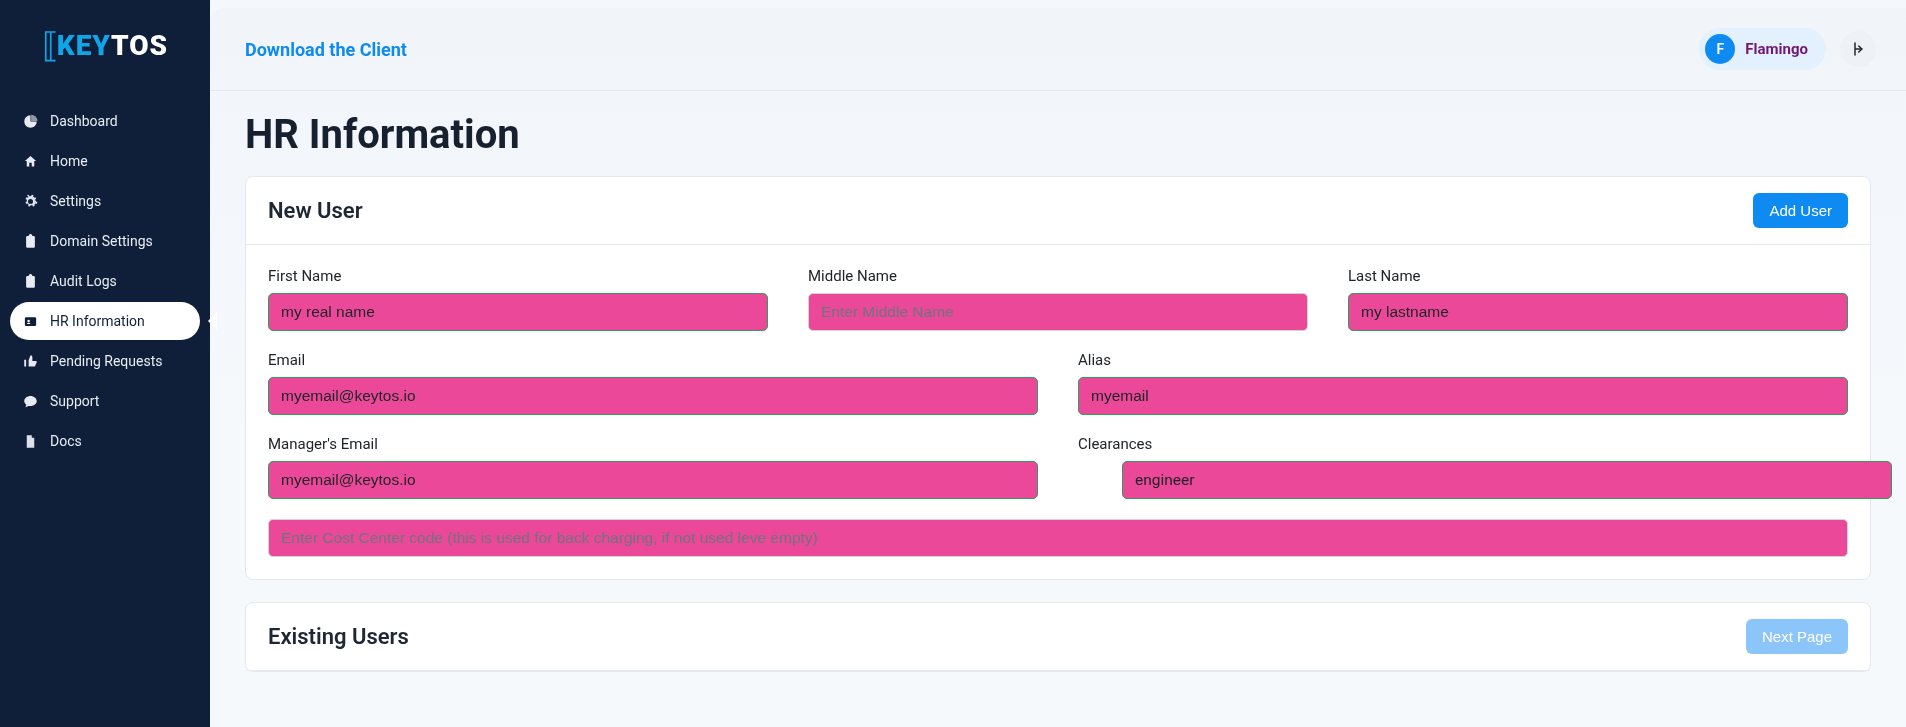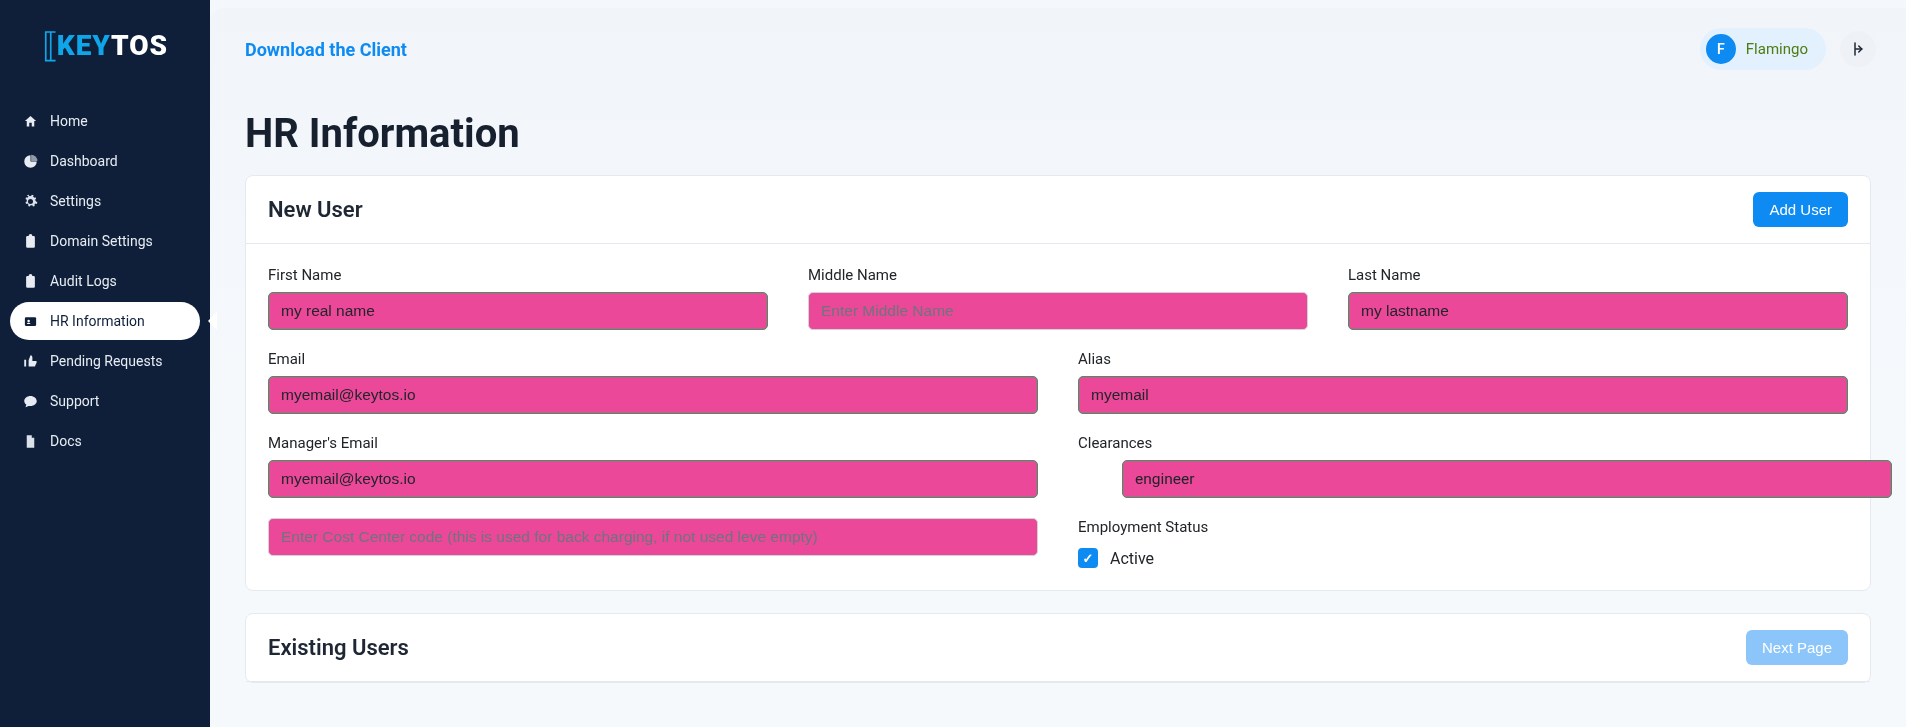--- a/index.html
+++ b/index.html
@@ -21,21 +21,21 @@
   .nav a.active { background: #fff; color: #0f1f3a; position: relative; }
   .nav a.active::after { content: ""; position: absolute; right: -17px; top: 50%; transform: translateY(-50%); width: 0; height: 0; border-top: 9px solid transparent; border-bottom: 9px solid transparent; border-right: 9px solid #fff; }
 
   
   .main { flex: 1; background: linear-gradient(180deg, #f1f5fa 0%, #f6f9fc 60%); display: flex; flex-direction: column; border-top-left-radius: 14px; margin-top: 8px; overflow: auto; }
   .topbar { display: flex; align-items: center; justify-content: space-between; padding: 20px 30px 20px 35px; }
   .dl-client { color: #0d8bf2; font-weight: 700; font-size: 18px; cursor: pointer; }
   .top-right { display: flex; align-items: center; gap: 14px; }
   .user-chip { display: flex; align-items: center; gap: 10px; background: #e3f0fe; padding: 6px 18px 6px 6px; border-radius: 22px; }
   .avatar { width: 30px; height: 30px; border-radius: 50%; background: #0d8bf2; color: #fff; display: flex; align-items: center; justify-content: center; font-weight: 600; font-size: 14px; }
-  .user-name { font-size: 15px; color: #4d7c0f; }
+  .user-name { font-size: 15px; color: #701a75; font-weight: bold; }
   .logout-btn { width: 36px; height: 36px; border-radius: 50%; background: #eef2f7; display: flex; align-items: center; justify-content: center; cursor: pointer; }
 
   .divider { height: 1px; background: #e4e9f0; margin: 0 0 0 0; }
 
   .page { padding: 10px 35px 30px; }
   .page-title { font-size: 40px; font-weight: 700; color: #16202e; margin: 10px 0 18px; }
 
   .card { background: #fff; border: 1px solid #e4e9f0; border-radius: 8px; margin-bottom: 22px; }
   .card-header { display: flex; align-items: center; justify-content: space-between; padding: 16px 22px; border-bottom: 1px solid #e4e9f0; }
   .card-title { font-size: 22px; font-weight: 600; color: #1e2733; }
@@ -70,35 +70,35 @@
         <span class="logo-bracket">⟦</span>
         <span class="logo-key">KEY</span>
           <span class="logo-tos">TOS</span>
       </span>
     </div>
     <ul class="nav">
       <li>
           <a href="#">
         <span class="icon">
           <svg width="15" height="15" viewBox="0 0 24 24" fill="currentColor">
-                <path d="M12 3l9 8h-3v9h-4v-6H10v6H6v-9H3z"></path>
-              </svg>
-        </span>
-        <span>Home</span>
-      </a>
-        </li>
-      <li>
-          <a href="#">
-        <span class="icon">
-          <svg width="15" height="15" viewBox="0 0 24 24" fill="currentColor">
                 <path d="M12 2a10 10 0 1 0 10 10H12z"></path>
                 <path d="M13 1v10h10A10 10 0 0 0 13 1z" opacity=".6"></path>
               </svg>
         </span>
         <span>Dashboard</span>
+      </a>
+        </li>
+      <li>
+          <a href="#">
+        <span class="icon">
+          <svg width="15" height="15" viewBox="0 0 24 24" fill="currentColor">
+                <path d="M12 3l9 8h-3v9h-4v-6H10v6H6v-9H3z"></path>
+              </svg>
+        </span>
+        <span>Home</span>
       </a>
         </li>
       <li>
           <a href="#">
         <span class="icon">
           <svg width="15" height="15" viewBox="0 0 24 24" fill="currentColor">
                 <path d="M12 8a4 4 0 1 0 0 8 4 4 0 0 0 0-8zm9 4l2 1-1 3-2-1a8 8 0 0 1-2 2l1 2-3 1-1-2h-3l-1 2-3-1 1-2a8 8 0 0 1-2-2l-2 1-1-3 2-1v-3l-2-1 1-3 2 1a8 8 0 0 1 2-2L6 2l3-1 1 2h3l1-2 3 1-1 2a8 8 0 0 1 2 2l2-1 1 3-2 1z" opacity=".95"></path>
               </svg>
         </span>
         <span>Settings</span>
@@ -236,29 +236,20 @@
               <div class="form-control valid select-like">
                 <span>engineer</span>
               </div>
             </div>
           </div>
 
           <div class="row" style="margin-bottom:0;">
             <div class="col col-2">
               <input class="form-control" placeholder="Enter Cost Center code (this is used for back charging, if not used leve empty)" style="">
             </div>
-            <div class="col col-2">
-              <label class="form-label">Employment Status</label>
-              <div class="check-wrap">
-                <div class="checkbox">
-                  <span>✓</span>
-                </div>
-                <span class="check-label">Active</span>
-              </div>
-            </div>
           </div>
 
         </div>
       </section>
 
       <section class="card">
         <div class="card-header">
           <div class="card-title">Existing Users</div>
           <button class="btn btn-light-primary">Next Page</button>
         </div>

